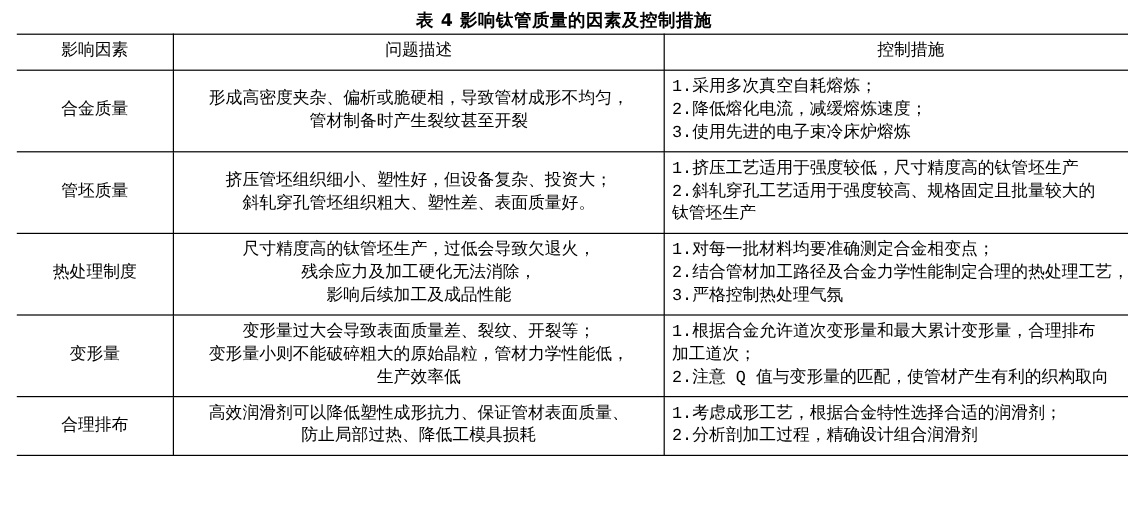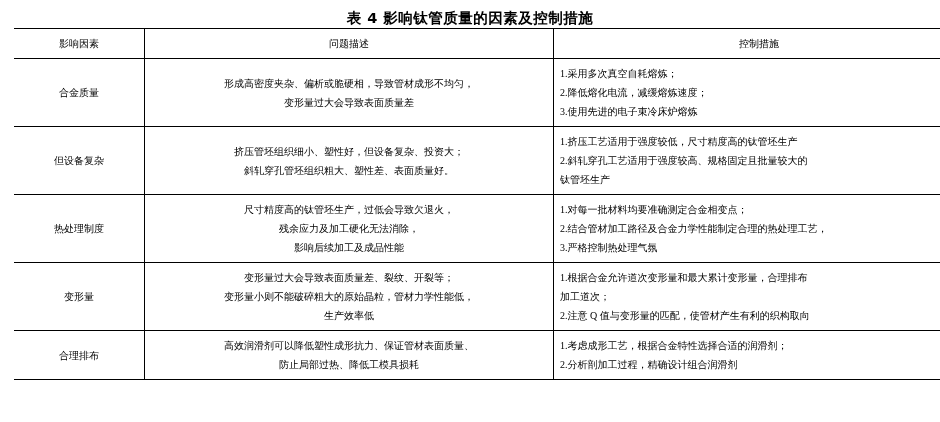--- a/index.html
+++ b/index.html
@@ -38,23 +38,23 @@
   }
   table.tbl {
     width: 912px;
     margin: 0 auto;
     border-collapse: collapse;
     table-layout: fixed;
   }
   table.tbl td, table.tbl th {
     vertical-align: middle;
     padding: 5px 6px;
-    font-size: 10px;
+    font-size: 14px;
     line-height: 19px;
-    font-family: Liberation Serif, serif;
+    font-family: Liberation Mono, monospace;
   }
   thead td {
     border-top: 1.6px solid #000;
     border-bottom: 0.9px solid #000;
     text-align: center;
     font-size: 12.4px;
     padding: 6px 4px;
   }
   tbody tr td {
     border-bottom: 0.7px solid #000;
@@ -97,31 +97,31 @@
         <td class="c2 cjk">问题描述</td>
         <td class="c3 cjk" style="text-align:center;">控制措施</td>
       </tr>
     </thead>
     <tbody>
 
       <tr>
         <td class="c1 cjk">合金质量</td>
         <td class="c2 cjk">
           <span class="line">形成高密度夹杂、偏析或脆硬相，导致管材成形不均匀，</span>
-          <span class="line">变形量过大会导致表面质量差</span>
+          <span class="line">管材制备时产生裂纹甚至开裂</span>
         </td>
         <td class="c3 cjk">
           <span class="line">1.采用多次真空自耗熔炼；</span>
           <span class="line">2.降低熔化电流，减缓熔炼速度；</span>
           <span class="line">3.使用先进的电子束冷床炉熔炼</span>
         </td>
       </tr>
 
       <tr>
-        <td class="c1 cjk">但设备复杂</td>
+        <td class="c1 cjk">管坯质量</td>
         <td class="c2 cjk">
           <span class="line">挤压管坯组织细小、塑性好，但设备复杂、投资大；</span>
           <span class="line">斜轧穿孔管坯组织粗大、塑性差、表面质量好。</span>
         </td>
         <td class="c3 cjk">
           <span class="line">1.挤压工艺适用于强度较低，尺寸精度高的钛管坯生产</span>
           <span class="line">2.斜轧穿孔工艺适用于强度较高、规格固定且批量较大的</span>
           <span class="line">钛管坯生产</span>
         </td>
       </tr>

